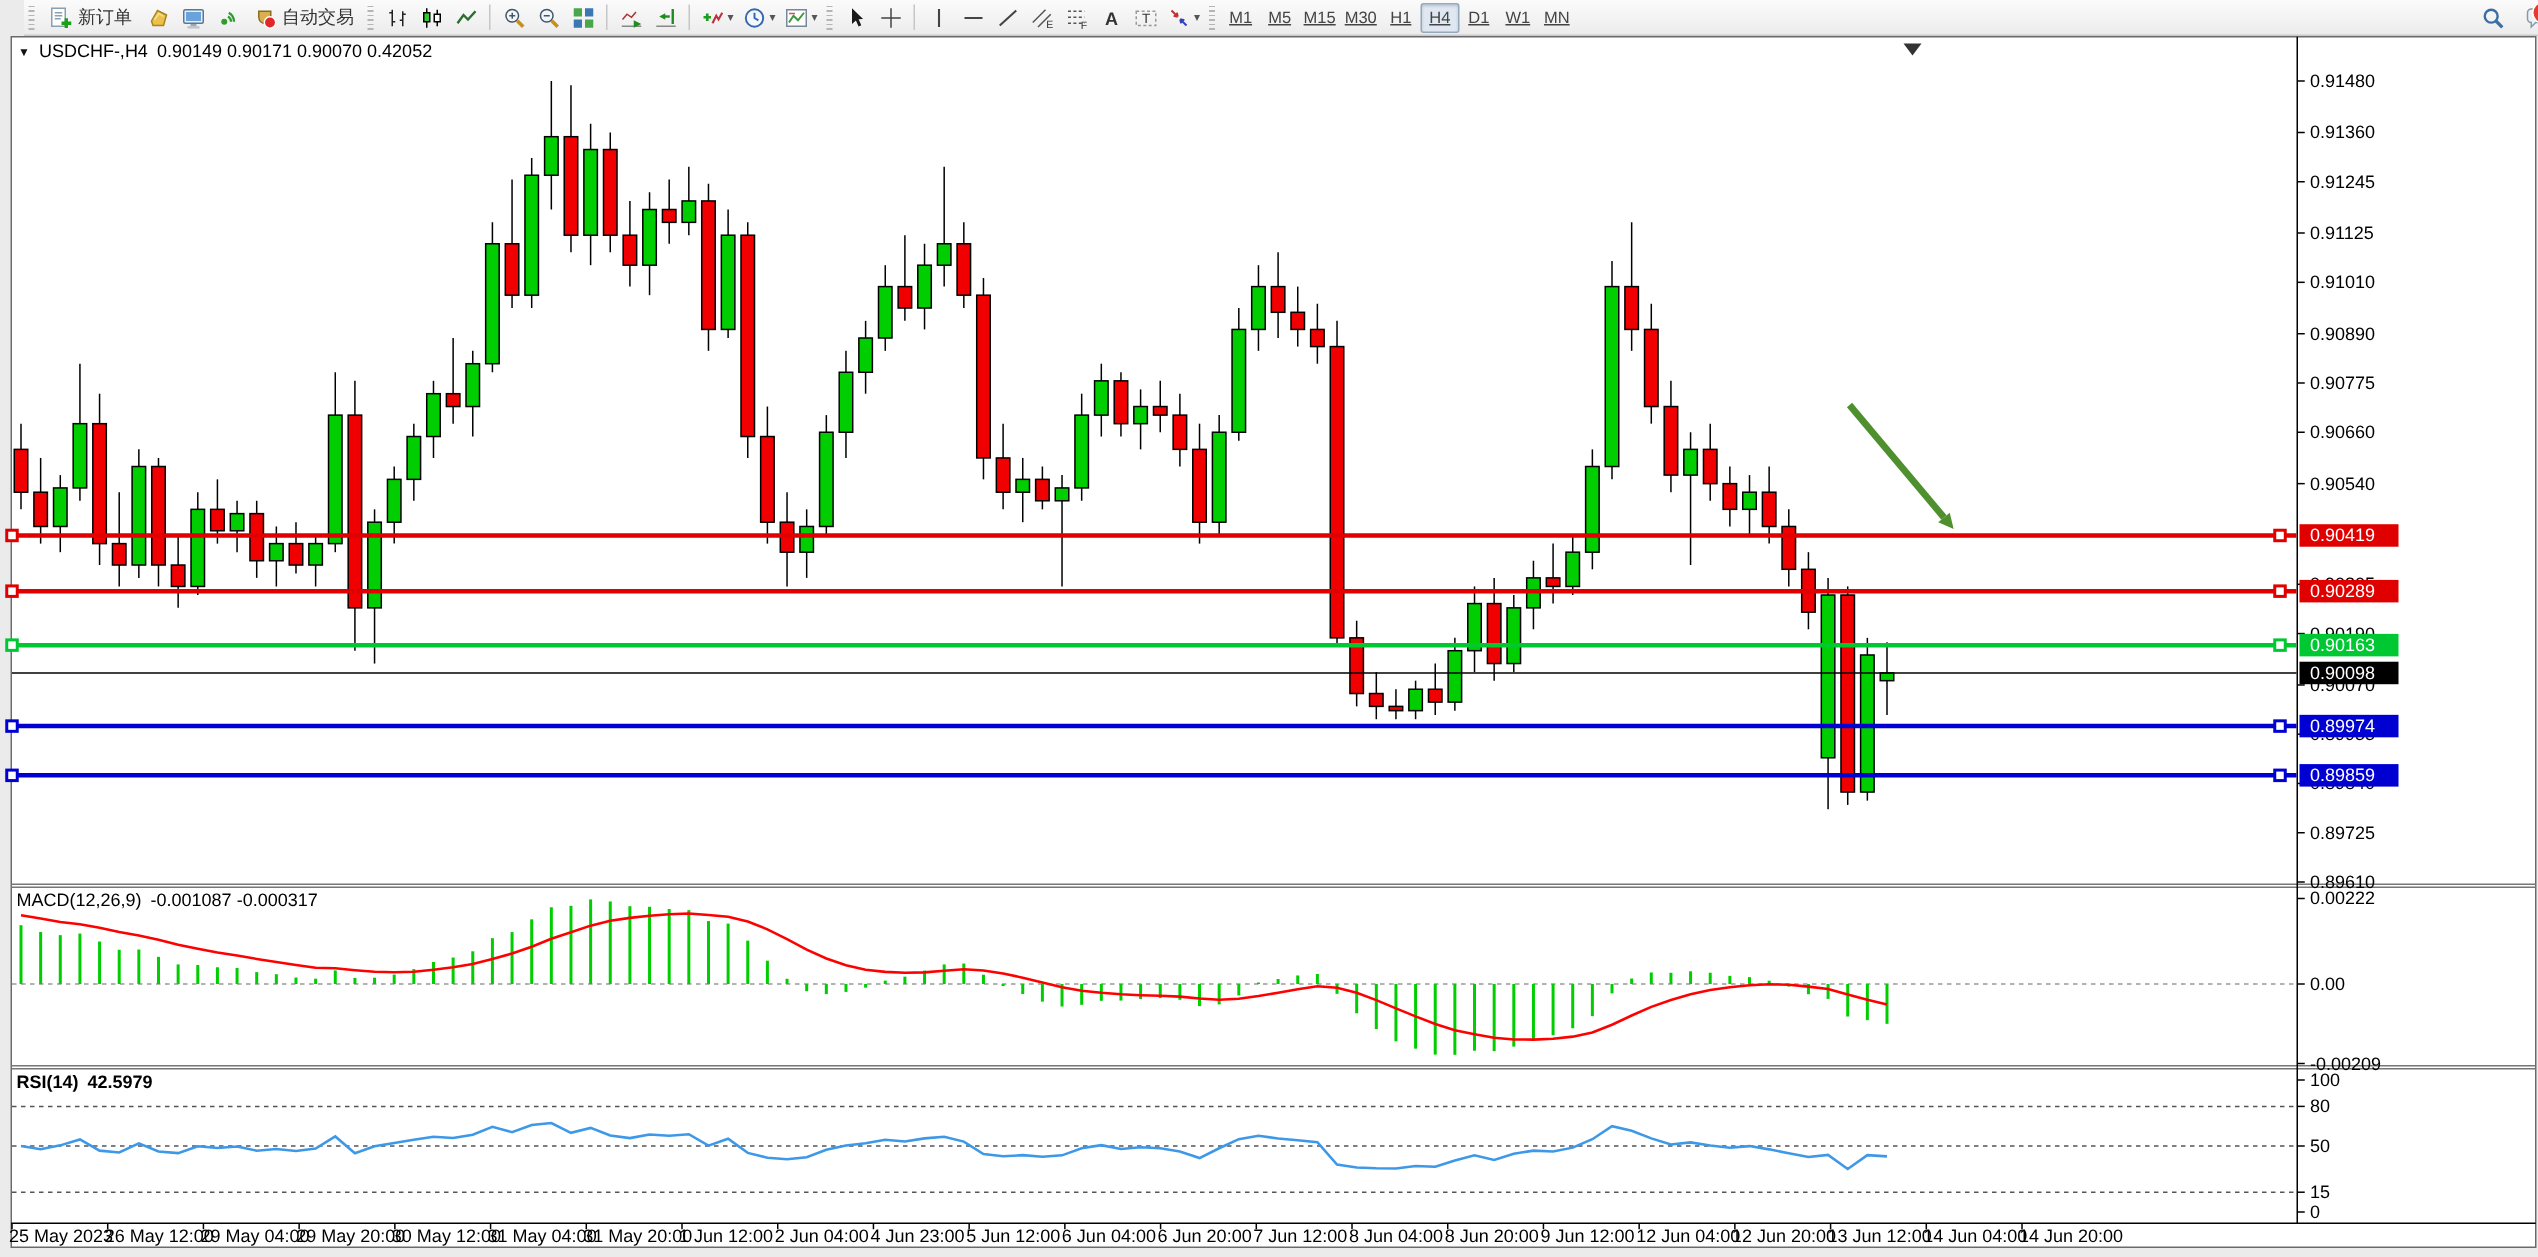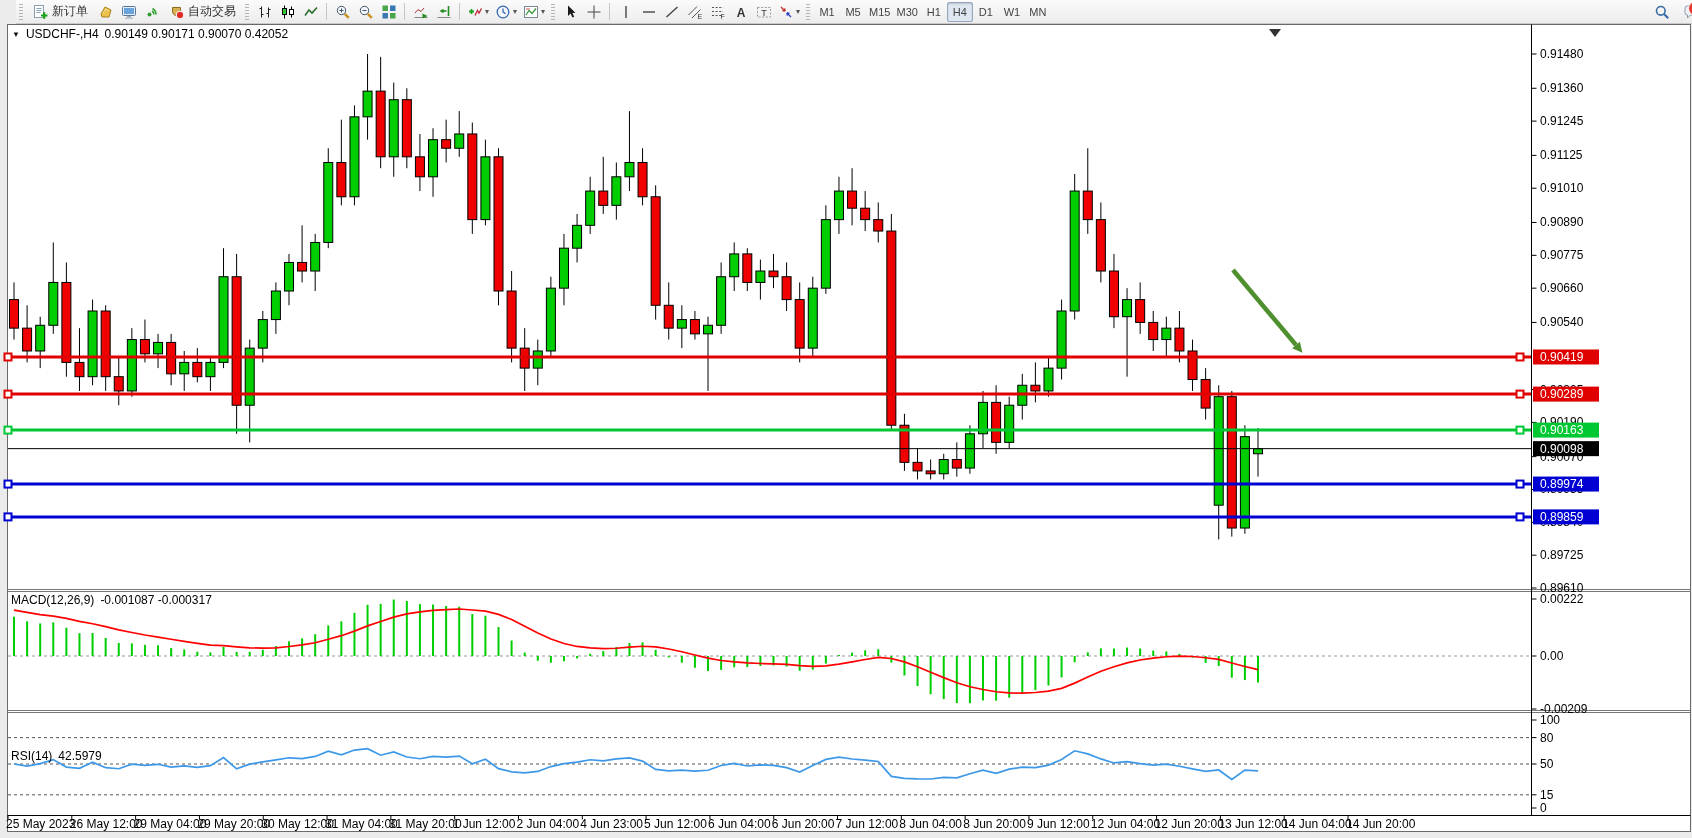--- a/index.html
+++ b/index.html
@@ -17,39 +17,39 @@
   }
   .tb-grip{width:4px;height:16px;margin:0 4px 0 3px;
     background:repeating-linear-gradient(180deg,#b5b5b5 0 1px,rgba(0,0,0,0) 1px 3px);}
   .tb-sep{width:1px;height:17px;background:#c6c6c6;margin:0 4px;}
   .tb-btn{
     height:20px;min-width:23px;display:flex;align-items:center;justify-content:center;
     border:1px solid rgba(0,0,0,0);border-radius:2px;padding:0 2px;box-sizing:border-box;
     color:#333;font-size:12px;cursor:default;white-space:nowrap;
   }
   .tb-btn.labeled{padding:0 5px;gap:3px;}
-  .tb-btn.tf{min-width:26px;font-size:11px;color:#444;letter-spacing:0;}
+  .tb-btn.tf{min-width:26px;font-size:11px;color:#444;letter-spacing:0;text-decoration:underline;}
   .tb-btn.active{background:#dfe8f2;border:1px solid #93a7bd;box-shadow:inset 0 1px 2px rgba(0,0,0,.18);}
   .tb-btn svg{display:block;}
   .tb-caret{font-size:8px;color:#555;margin-left:2px;}
   #toolbar-right{position:absolute;right:6px;top:0;height:23px;display:flex;align-items:center;gap:6px;}
   .chat-wrap{position:relative;}
   .chat-badge{
     position:absolute;top:-2px;right:-6px;min-width:13px;height:13px;border-radius:8px;
     background:#e43b2f;color:#fff;font-size:9px;font-weight:bold;display:flex;
     align-items:center;justify-content:center;padding:0 2px;border:1px solid #fff;
   }
   
   #chart-root{position:absolute;left:0;top:23px;width:1692px;height:815px;}
   #chart-svg{position:absolute;left:0;top:0;}
   .overlay{position:absolute;z-index:3;font-size:12px;color:#000;}
   #chart-title{left:12px;top:4px;display:flex;align-items:center;gap:6px;}
   #chart-title .tri{font-size:8px;color:#111;}
   #macd-label{left:11px;top:570px;text-align:right;}
-  #rsi-label{left:11px;top:726px;}
+  #rsi-label{left:11px;top:691px;font-weight:bold;}
   .lbl-gap{display:inline-block;width:6px;}
 </style>
 </head>
 <body>
 
 <div id="toolbar">
     <div class="tb-grip"></div>
     <div class="tb-btn labeled">
       <svg width="16" height="16" viewBox="0 0 16 16">
         <rect x="1.5" y="1.5" width="9" height="12" fill="#fff" stroke="#8aa0b0"></rect>

